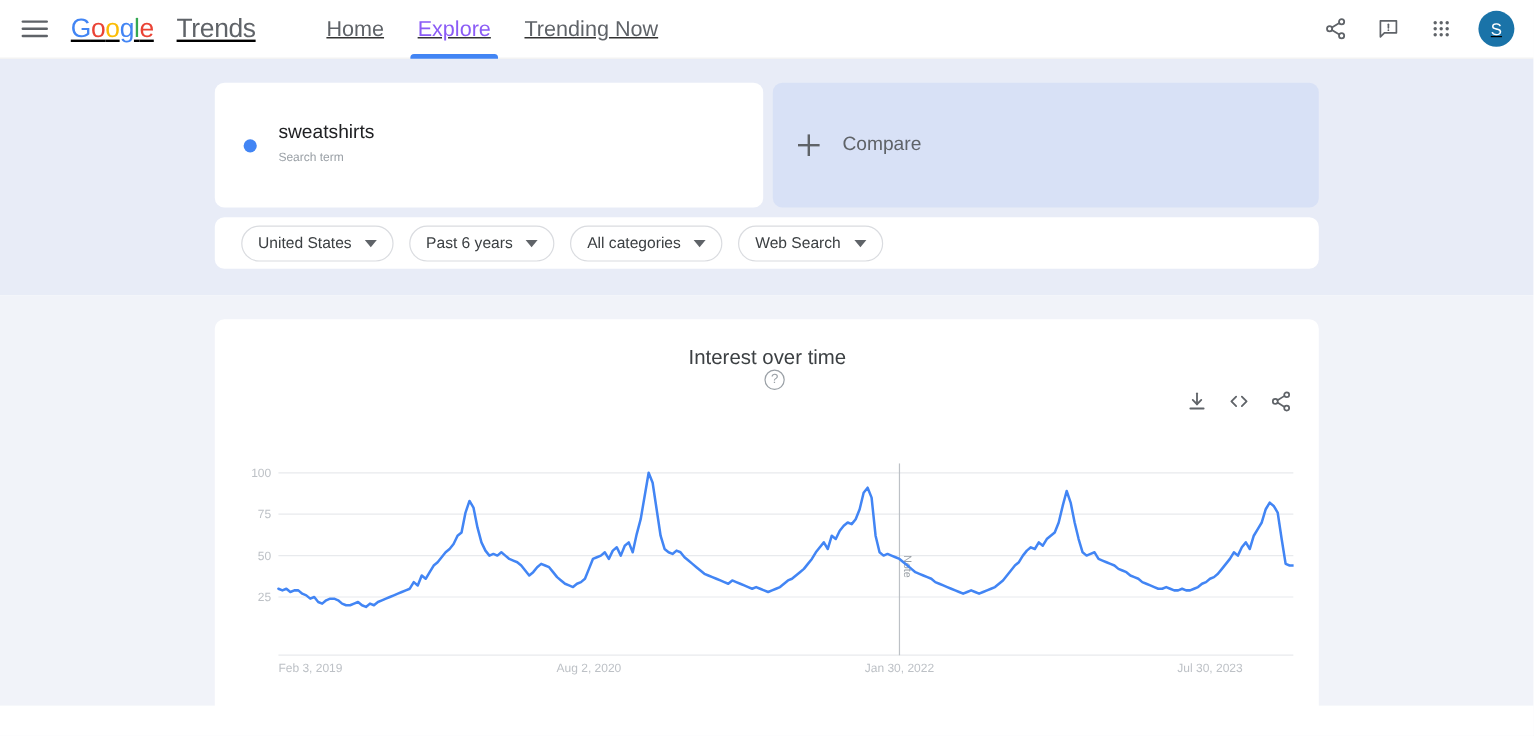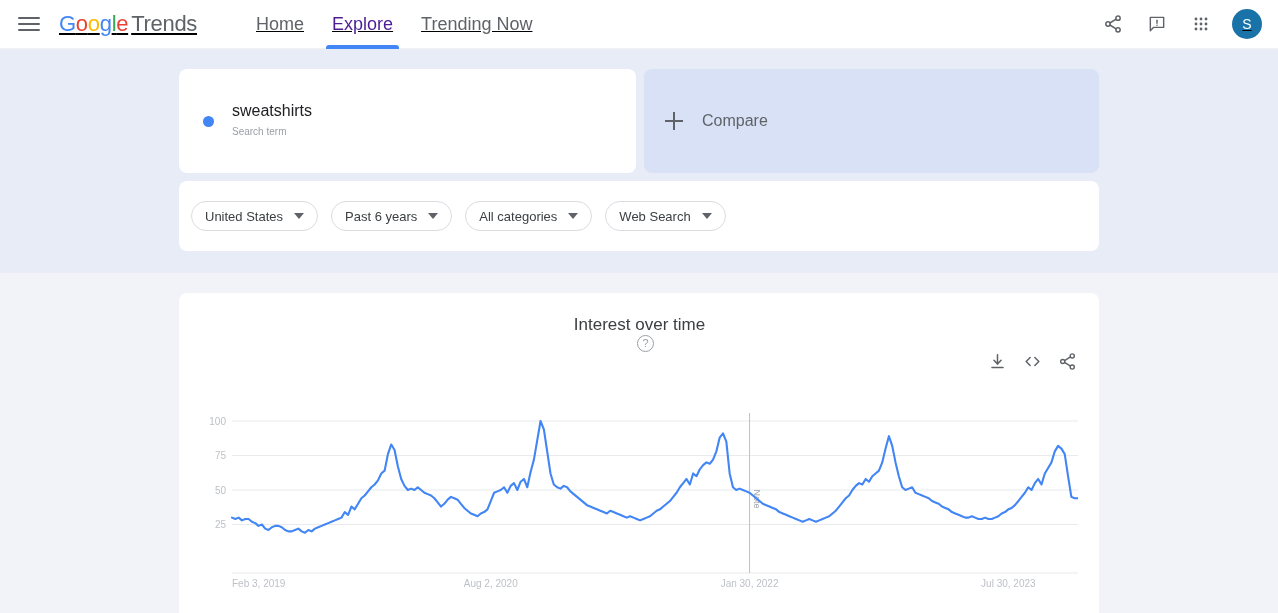--- a/index.html
+++ b/index.html
@@ -30,34 +30,34 @@
   .hamburger span { display: block; height: 2px; width: 22px; background: #5f6368; border-radius: 1px; }
 
   .brand { display: flex; align-items: baseline; font-size: 22px; letter-spacing: -0.3px; cursor: pointer; }
   .brand .g-logo { font-size: 22px; font-weight: 400; }
   .brand .g-logo span:nth-child(1) { color: #4285f4; }
   .brand .g-logo span:nth-child(2) { color: #ea4335; }
   .brand .g-logo span:nth-child(3) { color: #fbbc05; }
   .brand .g-logo span:nth-child(4) { color: #4285f4; }
   .brand .g-logo span:nth-child(5) { color: #34a853; }
   .brand .g-logo span:nth-child(6) { color: #ea4335; }
-  .brand .trends-word { color: #5f6368; font-size: 22px; margin-left: 3px; font-weight: 400; }
+  .brand .trends-word { color: #5f6368; font-size: 22px; margin-left: 19px; font-weight: 400; }
 
   .navtabs { display: flex; align-items: center; margin-left: 45px; height: 49px; }
   .navtab {
     position: relative;
     height: 49px;
     display: flex; align-items: center;
     padding: 0 14px;
     font-size: 18px;
     color: #5f6368;
     cursor: pointer;
     white-space: nowrap;
   }
-  .navtab.active { color: #4c1d95; }
+  .navtab.active { color: #8b5cf6; }
   .navtab.active::after {
     content: "";
     position: absolute;
     left: 8px; right: 8px; bottom: 0;
     height: 4px;
     background: #4285f4;
     border-radius: 3px 3px 0 0;
   }
 
   .appbar-right {
@@ -135,24 +135,24 @@
     background: #5f6368;
   }
   .plus-icon::before { left: 0; top: 8px; width: 18px; height: 2px; }
   .plus-icon::after  { top: 0; left: 8px; height: 18px; width: 2px; }
   .compare-label { font-size: 16px; color: #5f6368; }
 
   .filter-bar {
     margin-top: 8px;
     background: #ffffff;
     border-radius: 8px;
-    height: 70px;
-    display: flex;
-    align-items: center;
-    padding-left: 12px;
+    height: 43px;
+    display: flex;
+    align-items: center;
+    padding-left: 22px;
     gap: 13px;
   }
   .chip {
     height: 30px;
     border: 1px solid #dadce0;
     border-radius: 16px;
     display: flex;
     align-items: center;
     padding: 0 13px;
     font-size: 13px;

